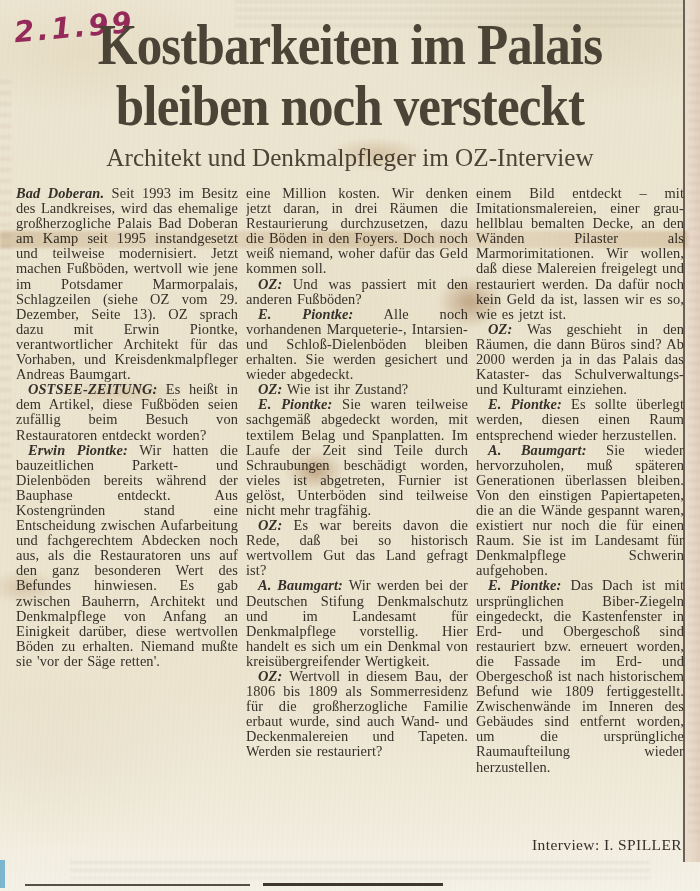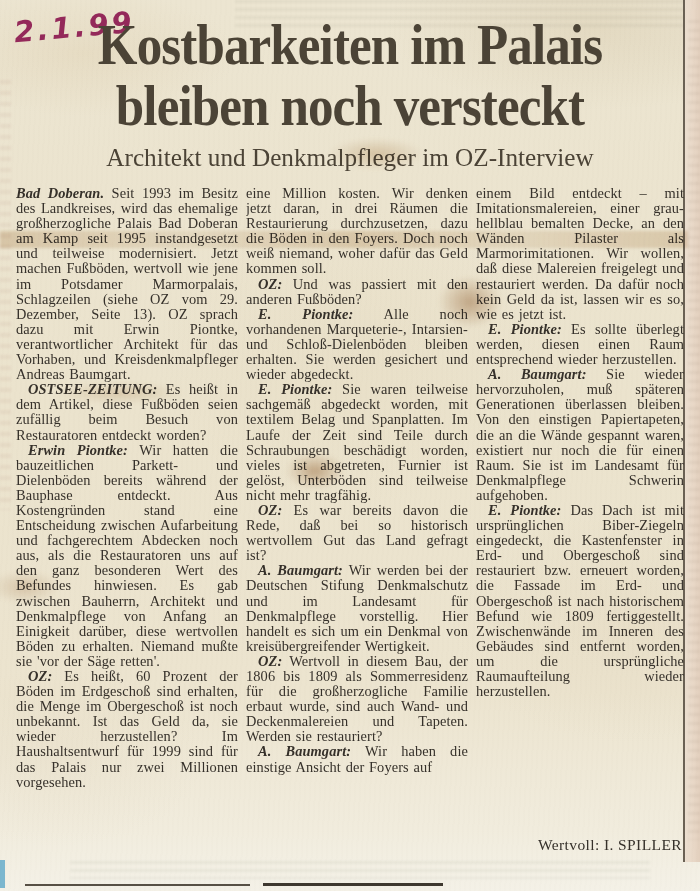--- a/index.html
+++ b/index.html
@@ -92,40 +92,40 @@
     <span class="hl">Kostbarkeiten im Palais</span>
     <span class="hl">bleiben noch versteckt</span>
   </div>
 
   <div class="subtitle" style="color: rgb(75, 67, 54);">Architekt und Denkmalpfleger im OZ-Interview</div>
 
   <div class="col col-1" style="color: rgb(53, 48, 42);">
       <p class="para"><b class="lead">Bad Doberan.</b> Seit 1993 im Besitz des Landkreises, wird das ehemalige großherzogliche Palais Bad Doberan am Kamp seit 1995 instandgesetzt und teilweise modernisiert. Jetzt machen Fußböden, wertvoll wie jene im Potsdamer Marmorpalais, Schlagzeilen (siehe OZ vom 29. Dezember, Seite 13). OZ sprach dazu mit Erwin Piontke, verantwortlicher Architekt für das Vorhaben, und Kreisdenkmalpfleger Andreas Baumgart.</p>
       <p class="para indent"><b class="lead">OSTSEE-ZEITUNG:</b> Es heißt in dem Artikel, diese Fußböden seien zufällig beim Besuch von Restauratoren entdeckt worden?</p>
       <p class="para indent"><b class="lead">Erwin Piontke:</b> Wir hatten die bauzeitlichen Parkett- und Dielenböden bereits während der Bauphase entdeckt. Aus Kostengründen stand eine Entscheidung zwischen Aufarbeitung und fachgerechtem Abdecken noch aus, als die Restauratoren uns auf den ganz besonderen Wert des Befundes hinwiesen. Es gab zwischen Bauherrn, Architekt und Denkmalpflege von Anfang an Einigkeit darüber, diese wertvollen Böden zu erhalten. Niemand mußte sie 'vor der Säge retten'.</p>
-      <p class="para indent"><b class="lead">OZ:</b> Es heißt, 60 Prozent der Böden im Erdgeschoß sind erhalten, die Menge im Obergeschoß ist noch unbekannt. Ist das Geld da, sie wieder herzustellen? Im Haushaltsentwurf für 1999 sind für das Palais nur zwei Millionen vorgesehen.</p>
     </div>
   <div class="col col-2" style="color: rgb(53, 48, 42);">
       <p class="para">eine Million kosten. Wir denken jetzt daran, in drei Räumen die Restaurierung durchzusetzen, dazu die Böden in den Foyers. Doch noch weiß niemand, woher dafür das Geld kommen soll.</p>
       <p class="para indent"><b class="lead">OZ:</b> Und was passiert mit den anderen Fußböden?</p>
       <p class="para indent"><b class="lead">E. Piontke:</b> Alle noch vorhandenen Marqueterie-, Intarsien- und Schloß-Dielenböden bleiben erhalten. Sie werden gesichert und wieder abgedeckt.</p>
+      <p class="para indent"><b class="lead">OZ:</b> Wie ist ihr Zustand?</p>
       <p class="para indent"><b class="lead">E. Piontke:</b> Sie waren teilweise sachgemäß abgedeckt worden, mit textilem Belag und Spanplatten. Im Laufe der Zeit sind Teile durch Schraubungen beschädigt worden, vieles ist abgetreten, Furnier ist gelöst, Unterböden sind teilweise nicht mehr tragfähig.</p>
       <p class="para indent"><b class="lead">OZ:</b> Es war bereits davon die Rede, daß bei so historisch wertvollem Gut das Land gefragt ist?</p>
       <p class="para indent"><b class="lead">A. Baumgart:</b> Wir werden bei der Deutschen Stifung Denkmalschutz und im Landesamt für Denkmalpflege vorstellig. Hier handelt es sich um ein Denkmal von kreisübergreifender Wertigkeit.</p>
       <p class="para indent"><b class="lead">OZ:</b> Wertvoll in diesem Bau, der 1806 bis 1809 als Sommerresidenz für die großherzogliche Familie erbaut wurde, sind auch Wand- und Deckenmalereien und Tapeten. Werden sie restauriert?</p>
-      <p class="para indent"><b class="lead">A. Baumgart:</b> Wir haben die einstige Ansicht der Foyers auf</p>
     </div>
   <div class="col col-3" style="color: rgb(53, 48, 42);">
       <p class="para">einem Bild entdeckt – mit Imitationsmalereien, einer grau-hellblau bemalten Decke, an den Wänden Pilaster als Marmorimitationen. Wir wollen, daß diese Malereien freigelegt und restauriert werden. Da dafür noch kein Geld da ist, lassen wir es so, wie es jetzt ist.</p>
+      <p class="para indent"><b class="lead">OZ:</b> Was geschieht in den Räumen, die dann Büros sind? Ab 2000 werden ja in das Palais das Kataster- das Schulverwaltungs- und Kulturamt einziehen.</p>
       <p class="para indent"><b class="lead">E. Piontke:</b> Es sollte überlegt werden, diesen einen Raum entsprechend wieder herzustellen.</p>
       <p class="para indent"><b class="lead">A. Baumgart:</b> Sie wieder hervorzuholen, muß späteren Generationen überlassen bleiben. Von den einstigen Papiertapeten, die an die Wände gespannt waren, existiert nur noch die für einen Raum. Sie ist im Landesamt für Denkmalpflege Schwerin aufgehoben.</p>
       <p class="para indent"><b class="lead">E. Piontke:</b> Das Dach ist mit ursprünglichen Biber-Ziegeln eingedeckt, die Kastenfenster in Erd- und Obergeschoß sind restauriert bzw. erneuert worden, die Fassade im Erd- und Obergeschoß ist nach historischem Befund wie 1809 fertiggestellt. Zwischenwände im Inneren des Gebäudes sind entfernt worden, um die ursprüngliche Raumaufteilung wieder herzustellen.</p>
     </div>
 
-  <div class="byline" style="color: rgb(53, 48, 42);">Wertvoll: I. SPILLER</div>
+  <div class="byline" style="color: rgb(53, 48, 42);">Interview: I. SPILLER</div>
 
   <div class="stain stain-band"></div>
   <div class="stain stain-a"></div>
   <div class="stain stain-b"></div>
   <div class="stain stain-c"></div>
   <div class="stain stain-d"></div>
   <div class="stain stain-e"></div>
 
   <div class="bottom-rule-1"></div>
   <div class="bottom-rule-2"></div>

